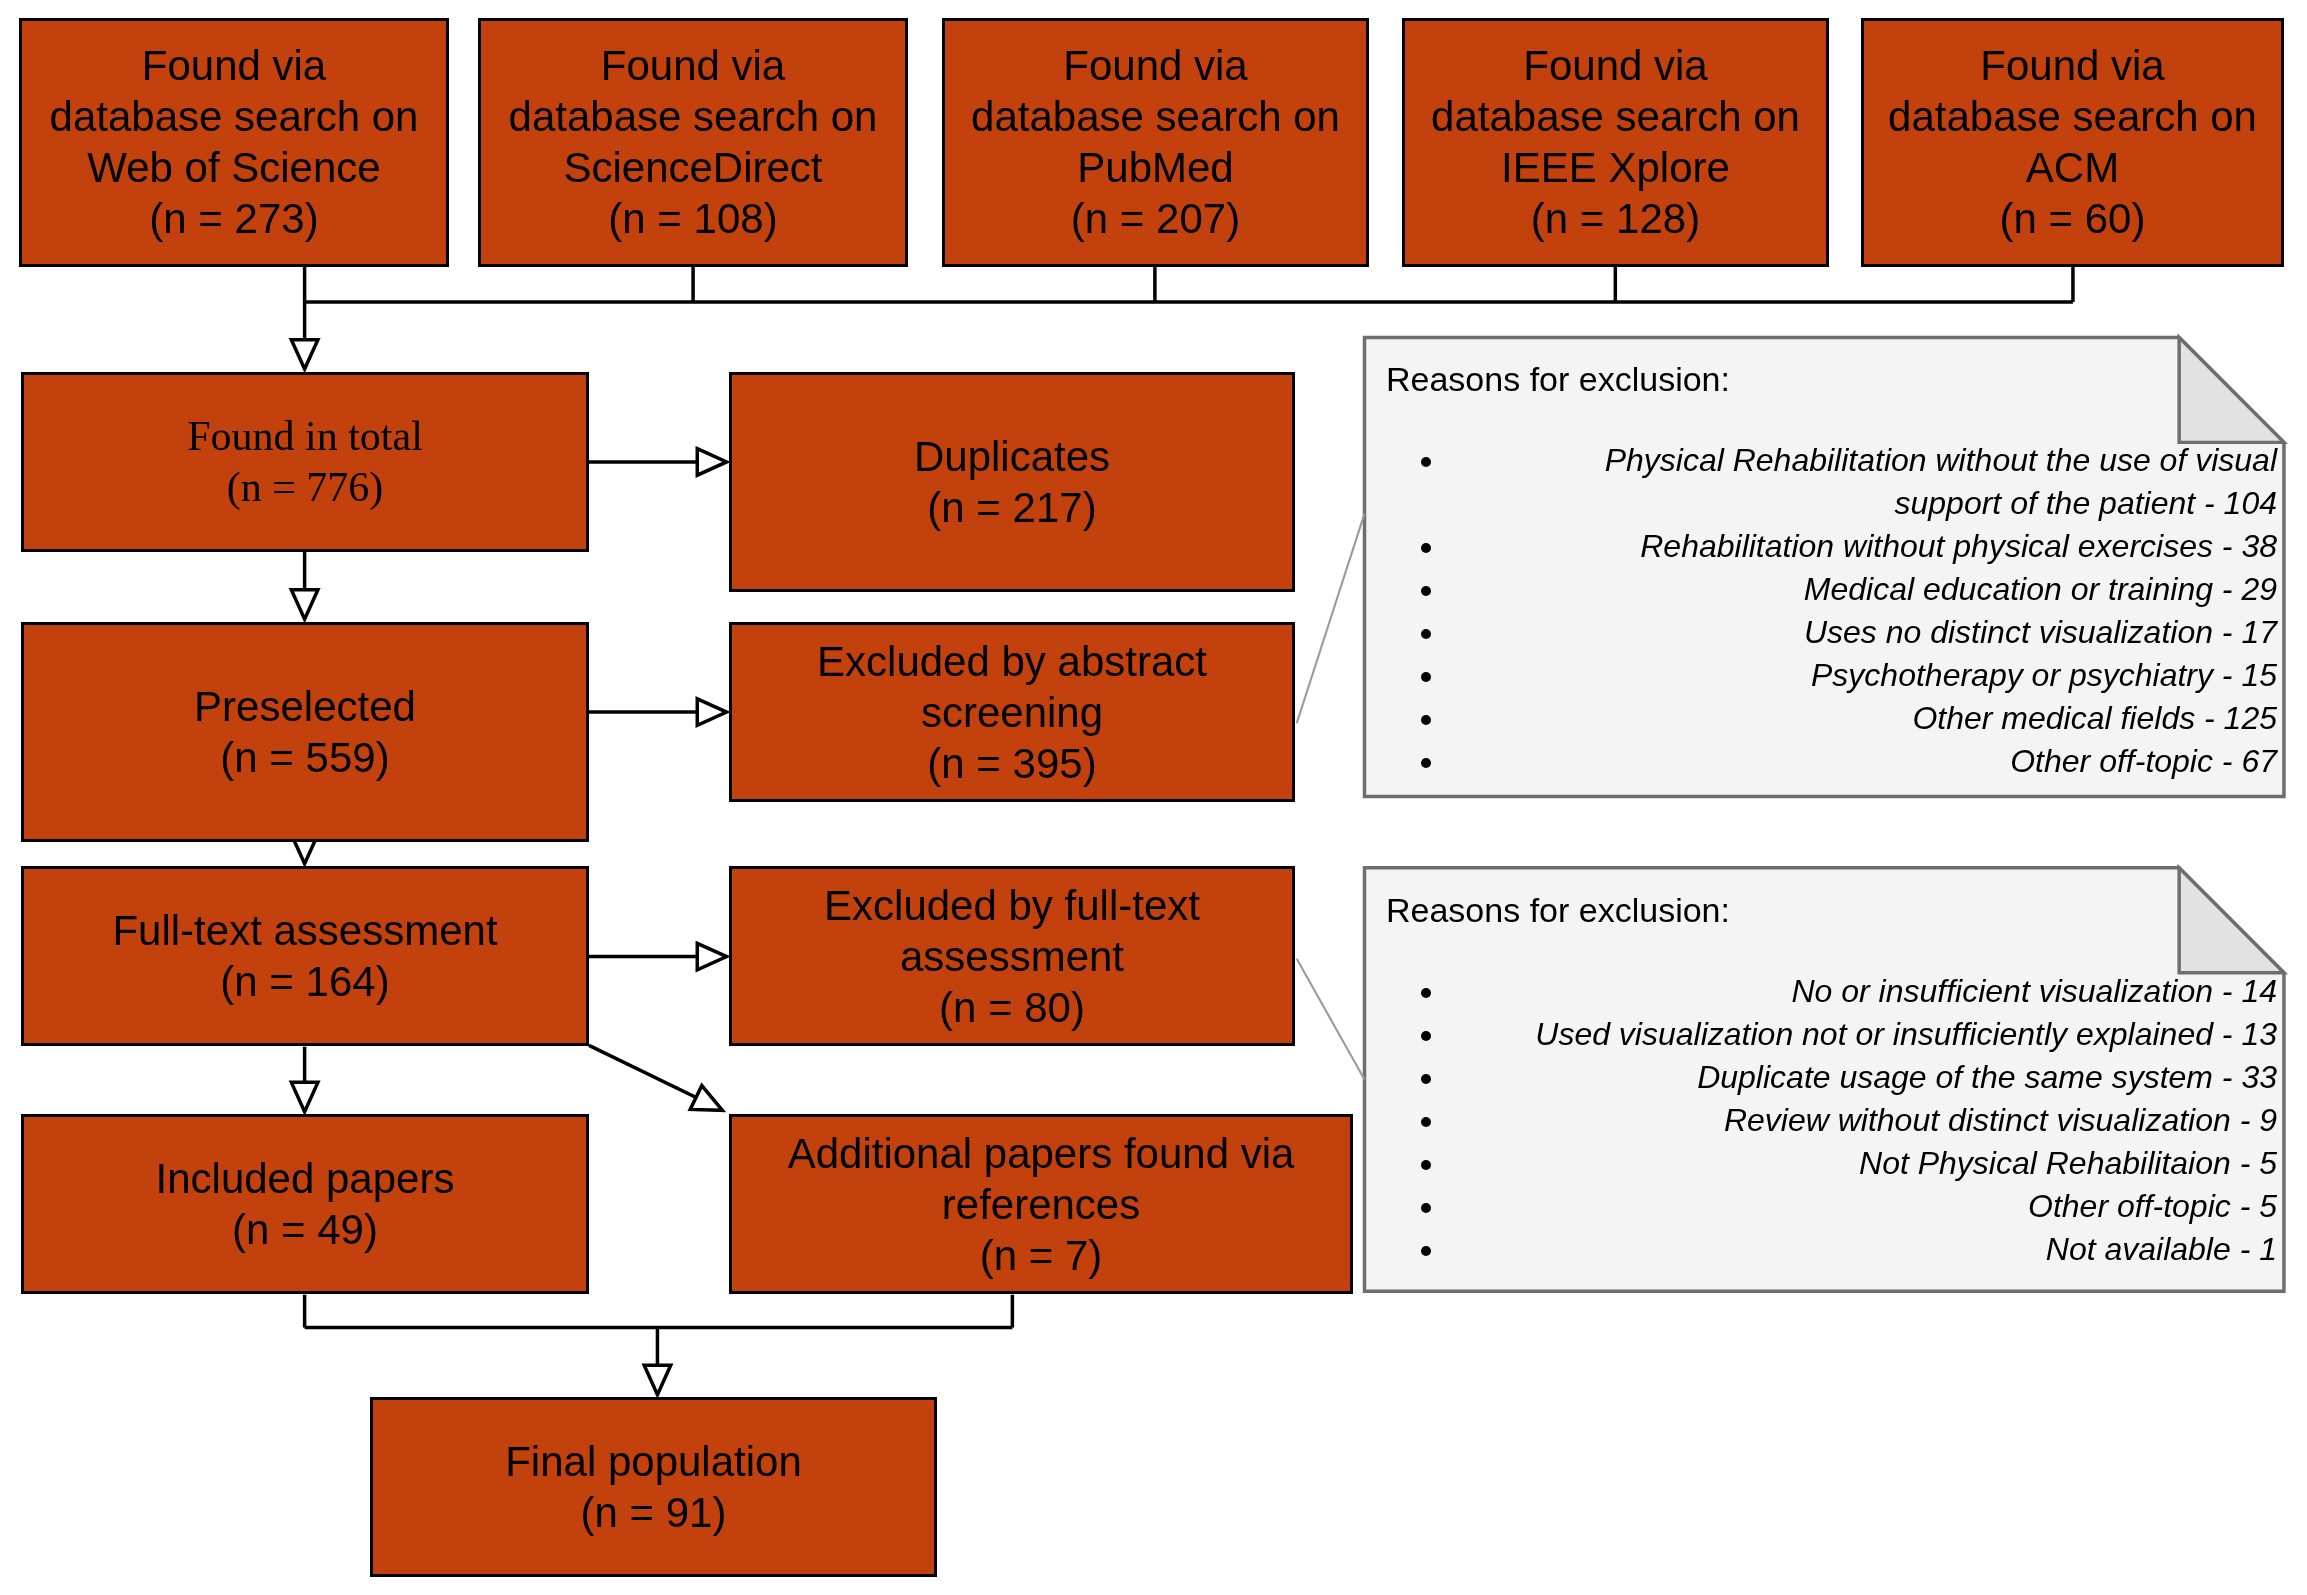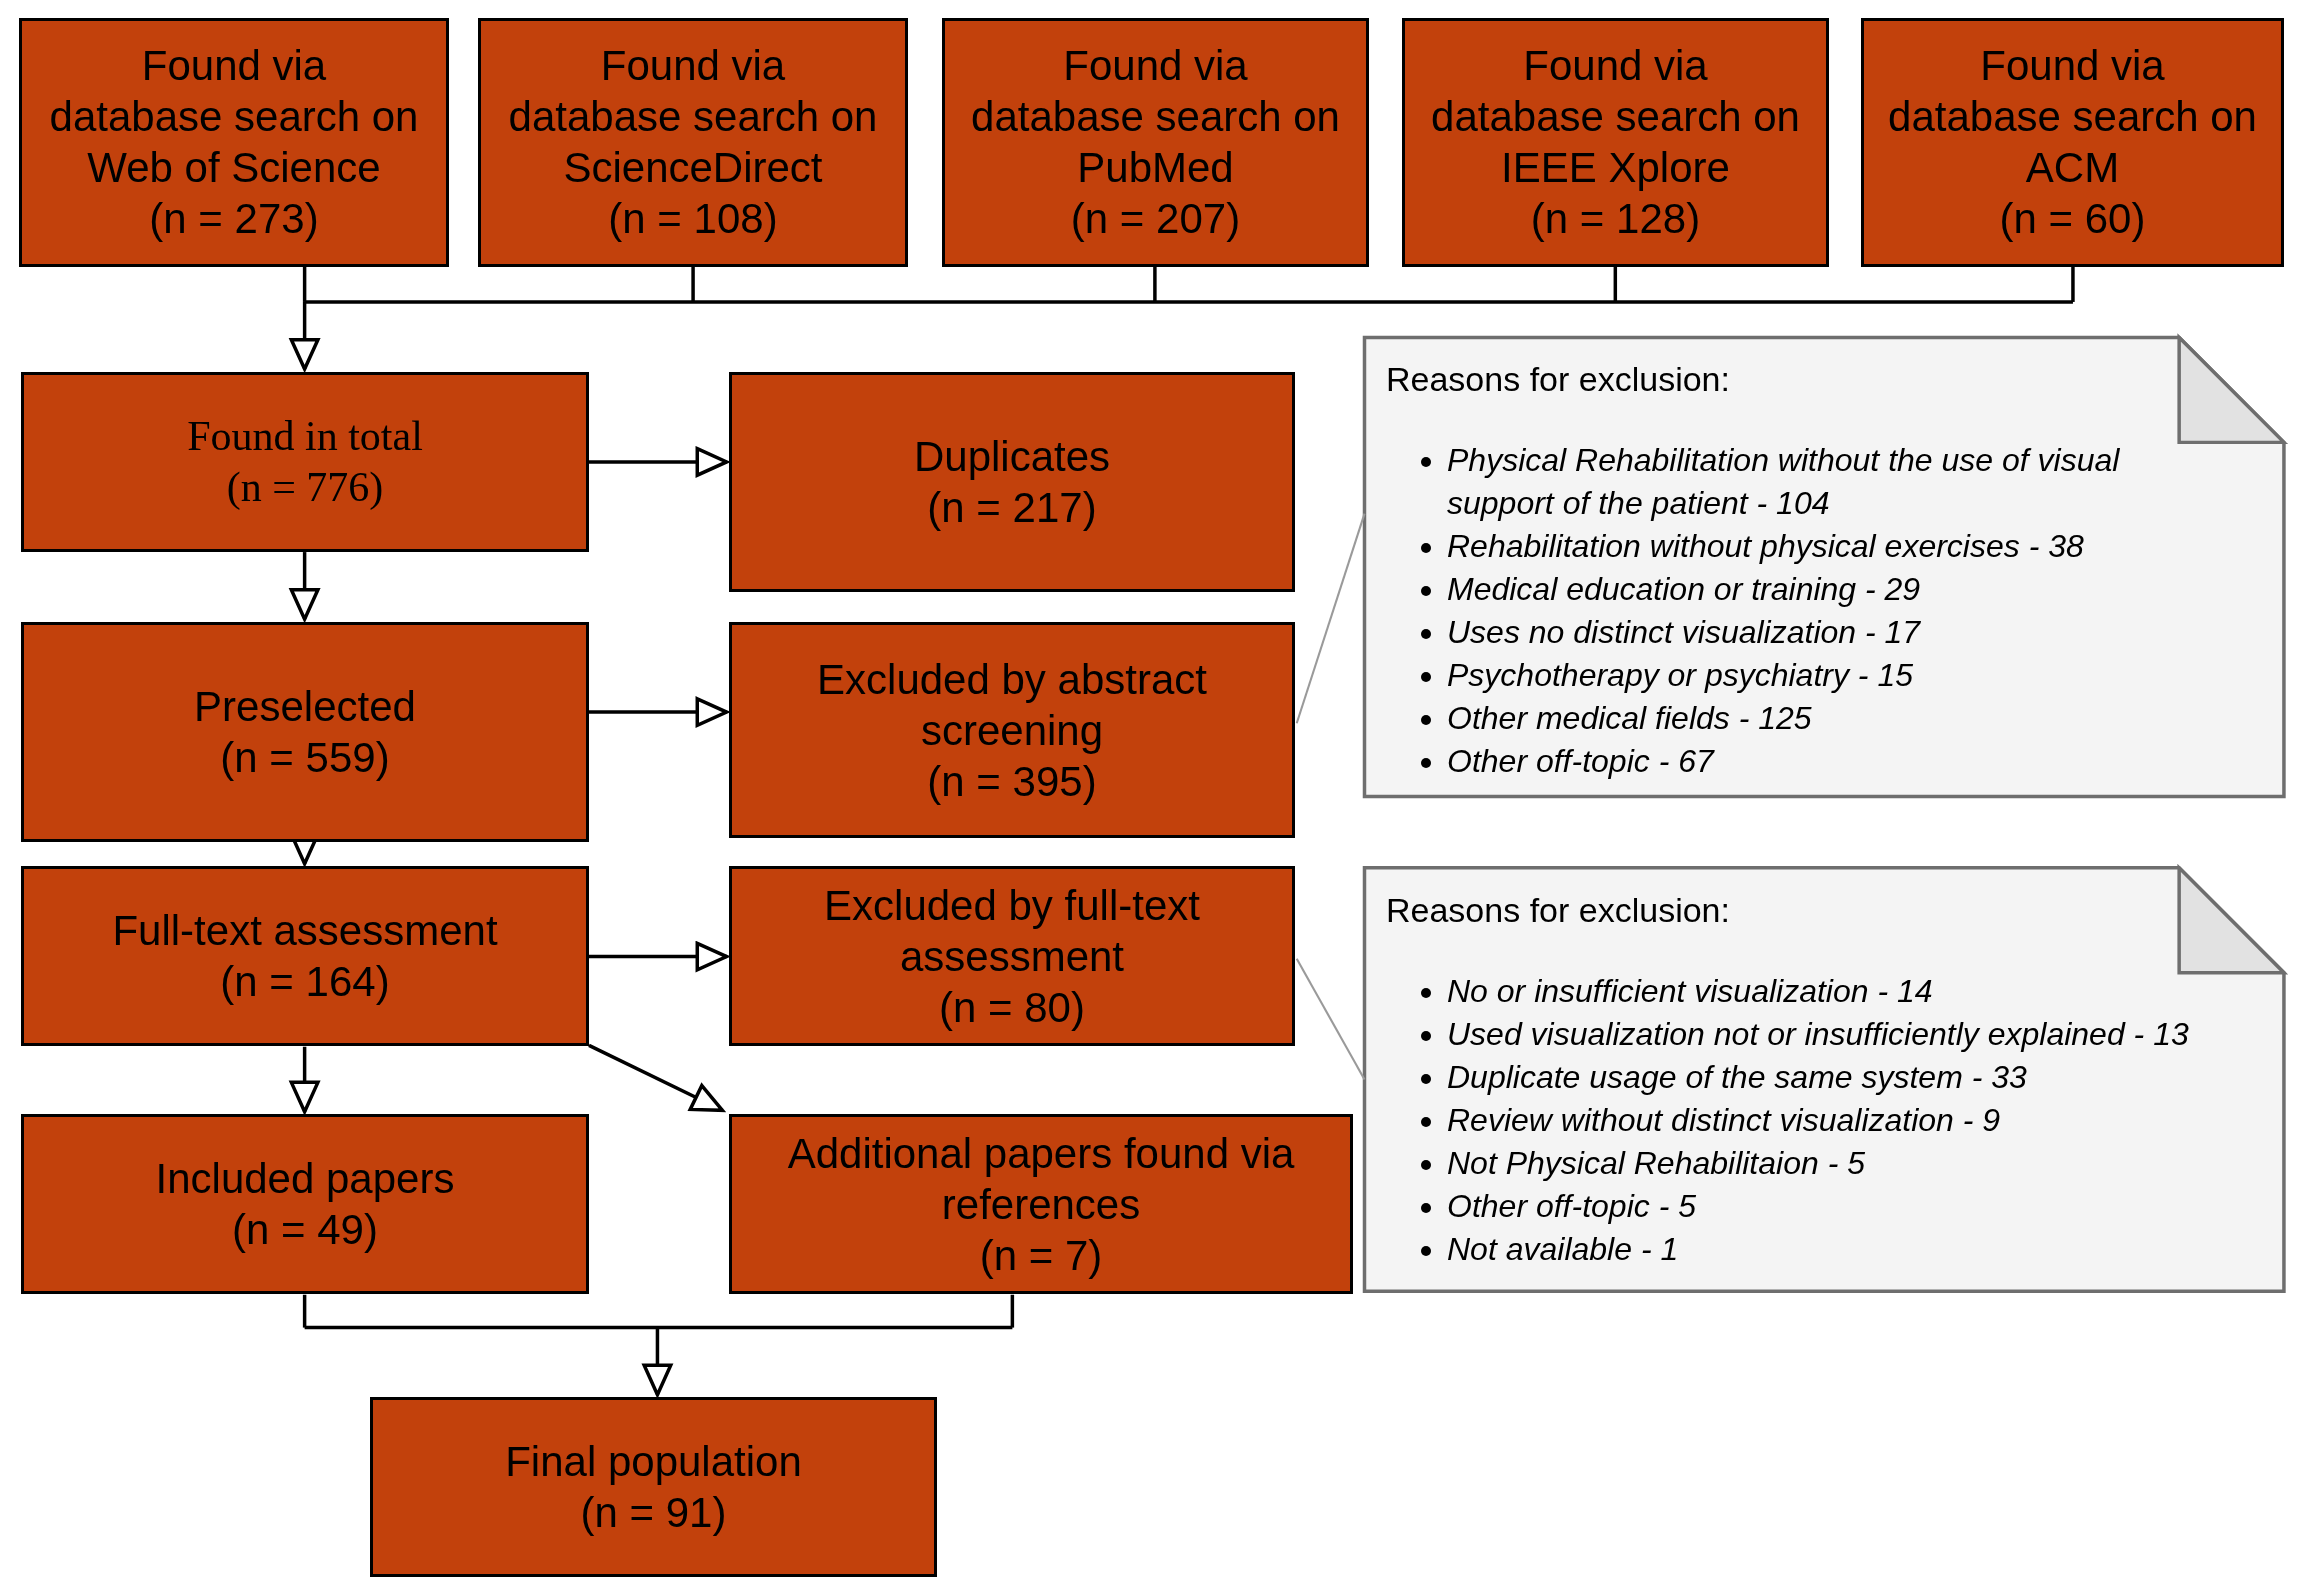--- a/index.html
+++ b/index.html
@@ -19,21 +19,21 @@
     background: #c2410c;
     border: 3.5px solid #000000;
     display: flex;
     align-items: center;
     justify-content: center;
     text-align: center;
     white-space: pre-line;
     font-size: 42px;
     line-height: 51px;
   }
-  .note-text { position: absolute; }
+  .note-text { position: absolute; text-align: right; }
   .note-title {
     position: absolute;
     left: 21px;
     top: 21px;
     font-size: 34px;
     line-height: 43px;
   }
   .note-list {
     position: absolute;
     left: 0;
@@ -122,21 +122,21 @@
 (n = 776)</div>
   <div class="box" style="left:21px; top:622px; width:568px; height:220px;">Preselected
 (n = 559)</div>
   <div class="box" style="left:21px; top:866px; width:568px; height:180px;">Full-text assessment
 (n = 164)</div>
   <div class="box" style="left:21px; top:1114px; width:568px; height:180px;">Included papers
 (n = 49)</div>
 
   <div class="box" style="left:729px; top:372px; width:566px; height:220px;">Duplicates
 (n = 217)</div>
-  <div class="box" style="left:729px; top:622px; width:566px; height:216px;">Excluded by abstract
+  <div class="box" style="left:729px; top:622px; width:566px; height:180px;">Excluded by abstract
 screening
 (n = 395)</div>
   <div class="box" style="left:729px; top:866px; width:566px; height:180px;">Excluded by full-text
 assessment
 (n = 80)</div>
   <div class="box" style="left:729px; top:1114px; width:624px; height:180px;">Additional papers found via
 references
 (n = 7)</div>
 
   <div class="box" style="left:370px; top:1397px; width:567px; height:180px;">Final population

